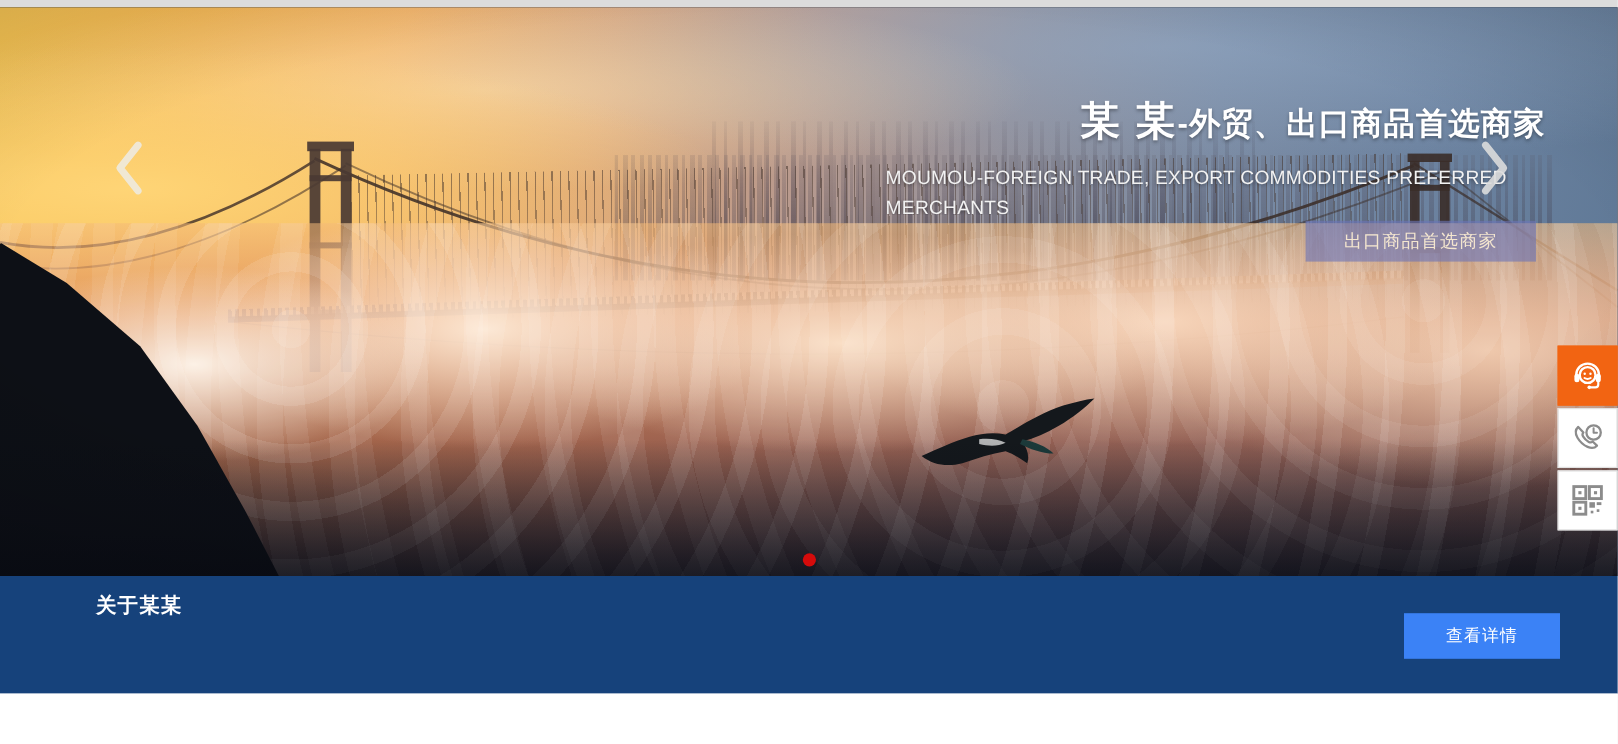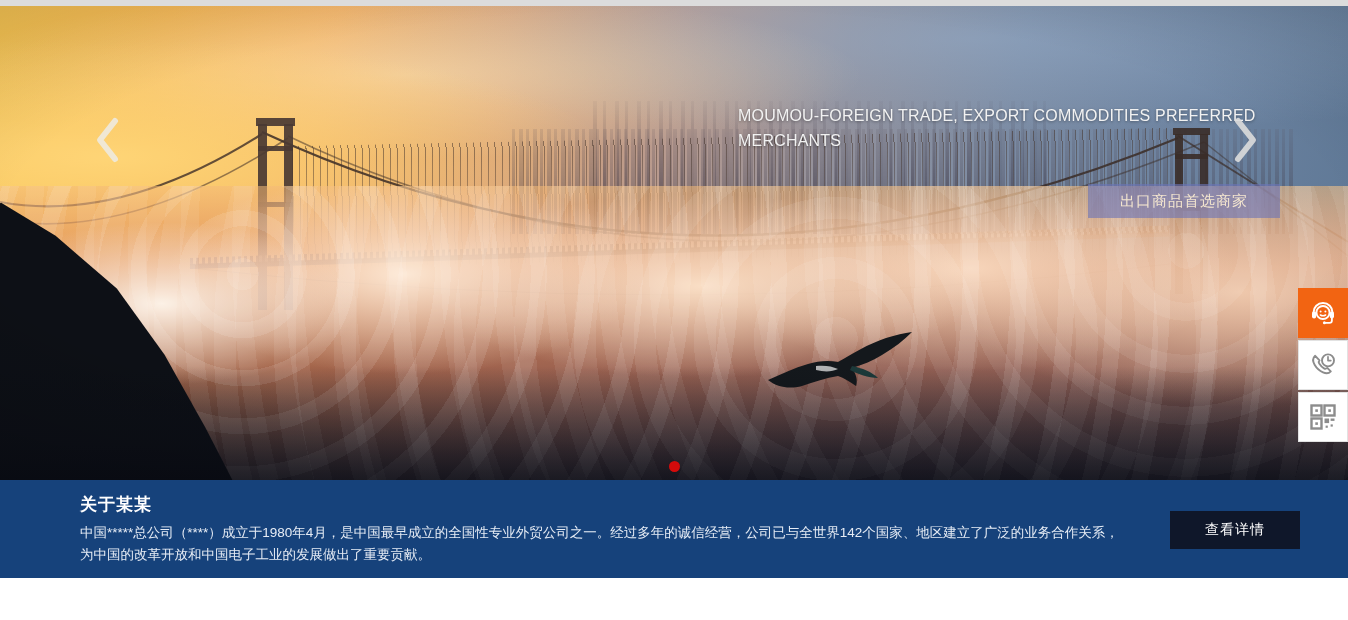--- a/index.html
+++ b/index.html
@@ -246,21 +246,21 @@
   }
   .about-desc {
     color: #e6ecf5;
     font-size: 13.5px;
     line-height: 1.62;
     width: 1040px;
   }
   .about-btn {
     position: absolute; right: 48px; top: 31px;
     width: 130px; height: 38px;
-    background: #0f172a;
+    background: #3b82f6;
     color: #ffffff;
     font-size: 14px;
     letter-spacing: 1px;
     display: flex; align-items: center; justify-content: center;
     cursor: pointer;
     border: none;
     font-family: "Liberation Sans", sans-serif;
   }
 
   .page-bottom {
@@ -320,20 +320,23 @@
              C 148 16, 138 24, 126 31 C 116 37, 106 41, 96 44
              C 100 50, 102 56, 100 62 C 94 58, 88 54, 82 52
              C 70 54, 58 58, 46 62 C 34 65, 22 64, 12 56 Z" fill="#14181c"></path>
     <path d="M96 42 C 106 44, 116 48, 122 54 C 112 54, 102 50, 94 46 Z" fill="#1c3a3a"></path>
     <path d="M60 42 C 68 41, 76 42, 82 45 C 76 48, 68 48, 60 46 Z" fill="#e8e8e8" opacity=".75"></path>
   </svg>
 
   <div class="hero-vignette"></div>
 
   <div class="hero-text">
+    <div class="hero-title">
+      <span class="big">某 某</span><span class="rest">-外贸、出口商品首选商家</span>
+    </div>
     <div class="hero-sub">MOUMOU-FOREIGN TRADE, EXPORT COMMODITIES PREFERRED MERCHANTS</div>
   </div>
 
   <div class="hero-badge">出口商品首选商家</div>
 
   <div class="arrow arrow-prev">
     <svg width="30" height="48" viewBox="0 0 30 48">
       <path d="M23 5 L8 24 L23 43" stroke="#efe9dc" stroke-width="6" fill="none" stroke-linecap="round" stroke-linejoin="round" opacity=".92"></path>
     </svg>
   </div>
@@ -385,18 +388,17 @@
       <rect x="21.6" y="15.5" width="3.9" height="2.4" fill="#8c8c8c"></rect>
       <rect x="21.6" y="21.4" width="2.2" height="2.2" fill="#8c8c8c"></rect>
       <rect x="16.6" y="22.6" width="2.2" height="2.2" fill="#8c8c8c"></rect>
     </svg>
   </div>
 </div>
 
 <div class="about">
   <div class="about-inner">
     <div class="about-title">关于某某</div>
-    <div class="about-desc">中国*****总公司（****）成立于1980年4月，是中国最早成立的全国性专业外贸公司之一。经过多年的诚信经营，公司已与全世界142个国家、地区建立了广泛的业务合作关系，为中国的改革开放和中国电子工业的发展做出了重要贡献。</div>
     <button class="about-btn">查看详情</button>
   </div>
 </div>
 
 <div class="page-bottom"></div>
 
 </body></html>

